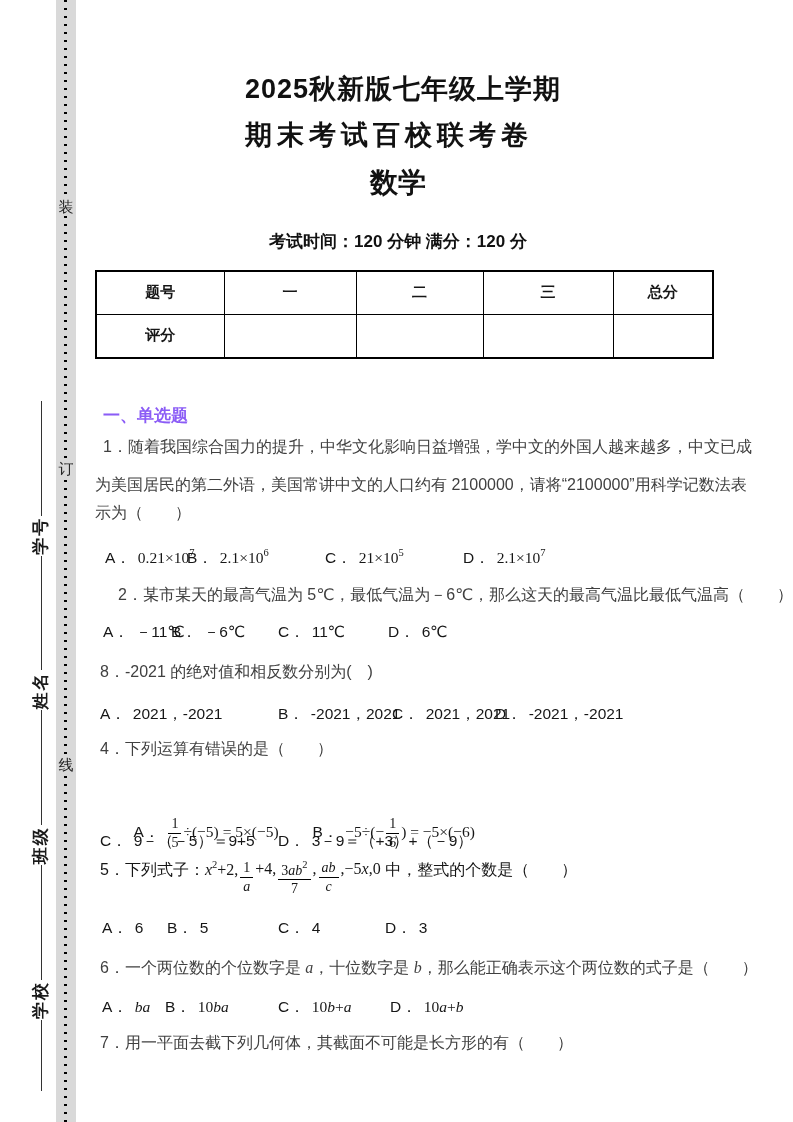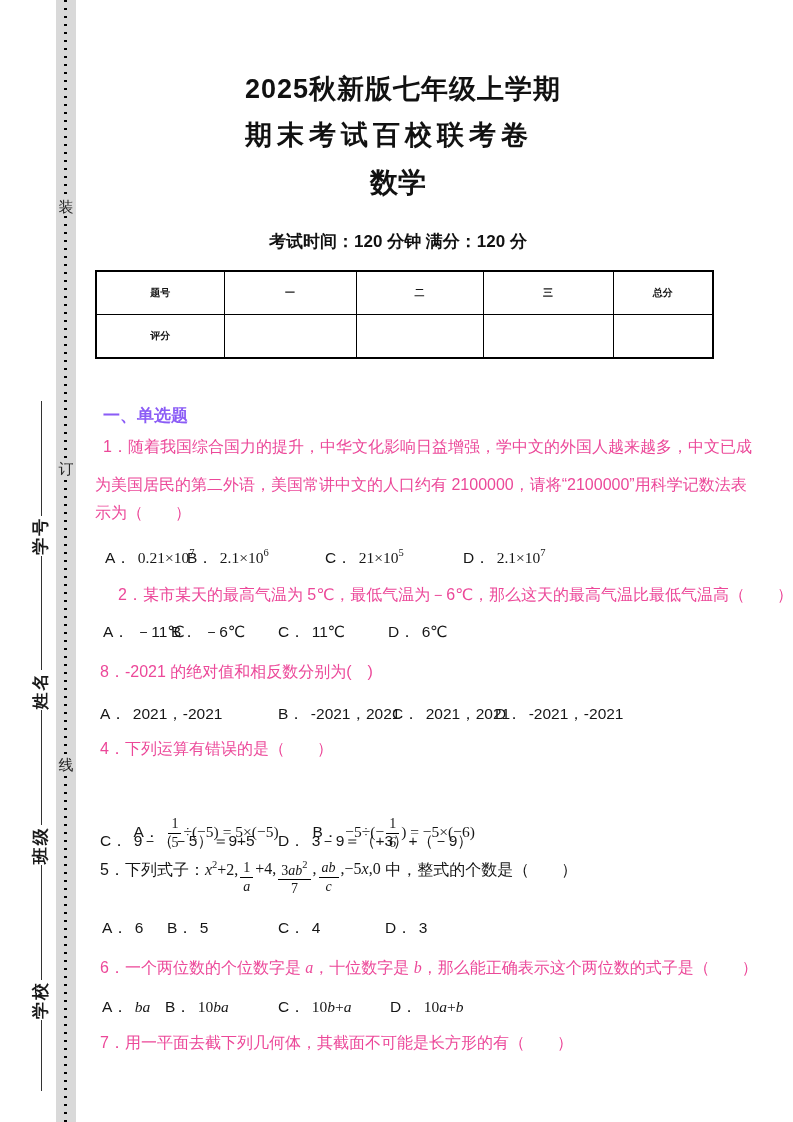--- a/index.html
+++ b/index.html
@@ -34,26 +34,26 @@
   .t1 { top:72px; letter-spacing:1px; }
   .t2 { top:118px; letter-spacing:5px; }
   .subject { position:absolute; left:245px; top:166px; width:306px; text-align:center;
              font-size:28px; font-weight:600; line-height:34px; color:#111; }
   .examinfo { position:absolute; left:225px; top:219px; width:346px; text-align:center;
               font-weight:bold; font-size:17px; line-height:22px; color:#111;margin-top:12px; }
   
   .score-table { position:absolute; left:95px; top:270px; border-collapse:collapse; table-layout:fixed; }
   .score-table td {
     border:1.5px solid #000; text-align:center; vertical-align:middle;
-    font-weight:bold; font-size:10px; padding:0;
+    font-weight:bold; font-size:15px; padding:0;
   }
   .score-table { border:2px solid #000; }
   
   .content { position:absolute; left:95px; top:0; width:670px; height:1122px; }
-  .qline { position:absolute; left:0; font-size:16px; line-height:22px; white-space:pre; color:#ec4899; }
+  .qline { position:absolute; left:0; font-size:16px; line-height:22px; white-space:pre; color:#404040; }
   .sechead { position:absolute; left:8px; top:404px; font-weight:bold; font-size:17px; color:#8b5cf6; }
   .optrow { position:absolute; left:0; width:100%; height:26px; }
   .opt { position:absolute; top:0; white-space:pre; font-size:15.5px; line-height:22px; }
   .olab { margin-right:7px; }
   .math, .math * { font-family:"Liberation Serif","DejaVu Serif",serif; }
   .mi { font-family:"Liberation Serif","DejaVu Serif",serif; font-style:italic; }
   sup { font-size:10.5px; position:relative; top:-1px; }
   .frac { display:inline-block; vertical-align:middle; text-align:center;
           font-size:14px; line-height:1.12; margin:0 2px; }
   .frac .nu { display:block; border-bottom:1px solid #000; padding:0 3px 1px; }

